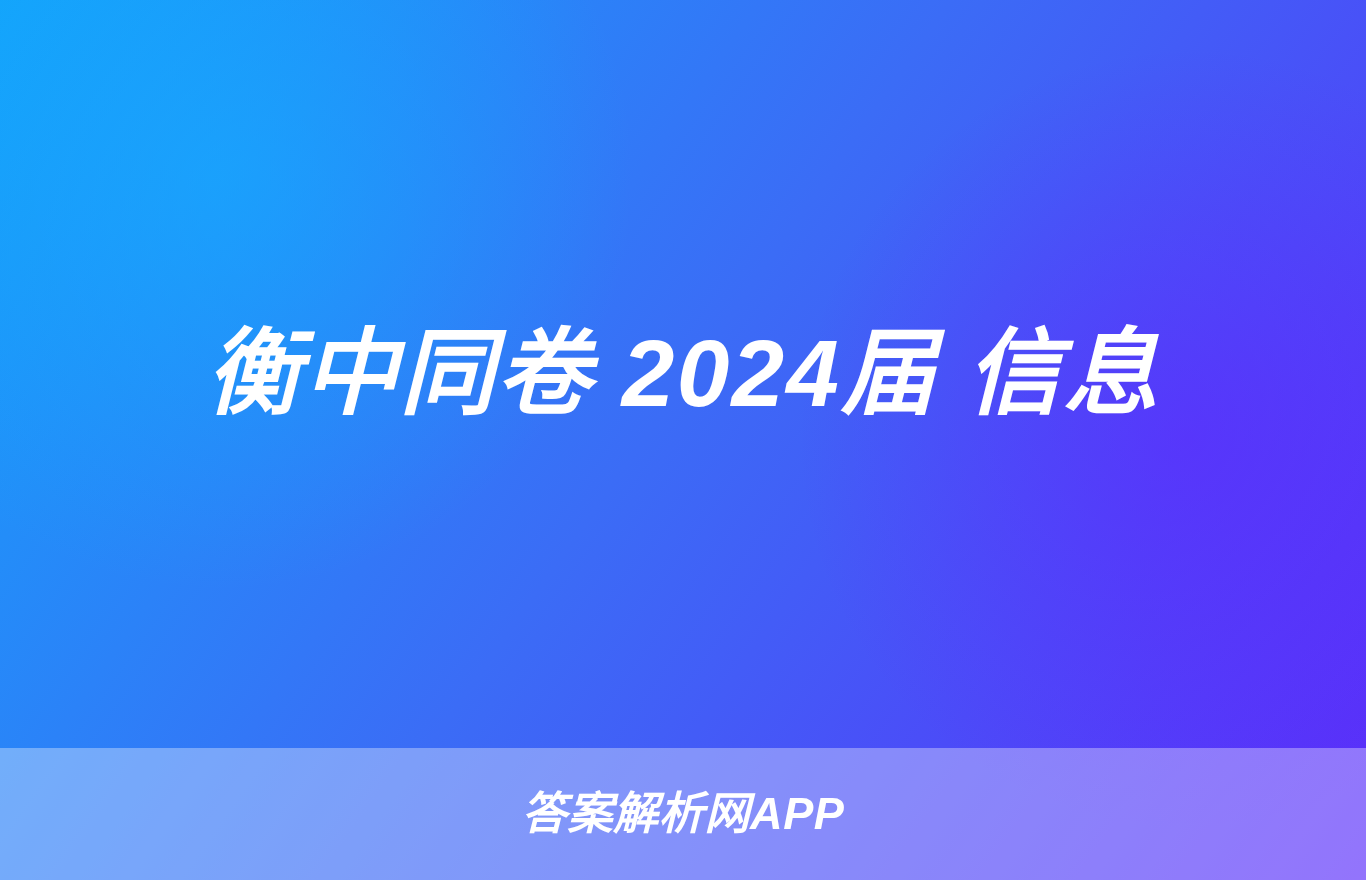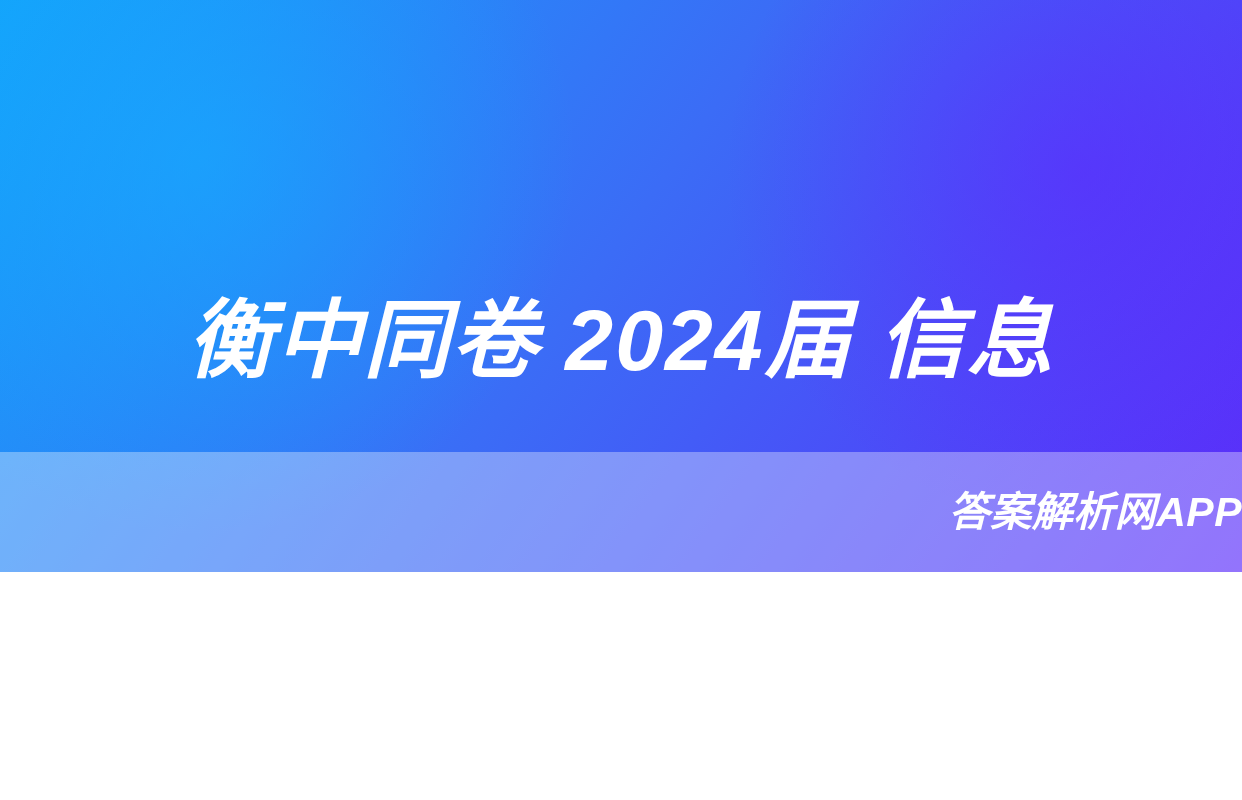--- a/index.html
+++ b/index.html
@@ -13,21 +13,21 @@
     height: 800px;
     overflow: hidden;
     font-family: "Liberation Sans", "DejaVu Sans", sans-serif;
     background: #ffffff;
   }
 
   
   #poster {
     position: relative;
     width: 1242px;
-    height: 572px;
+    height: 800px;
     box-sizing: border-box;
     overflow: hidden;
     background: linear-gradient(125deg,
                  var(--c-start, #13A3FB) 0%,
                  var(--c-mid,   #3B6CF6) 48%,
                  var(--c-end,   #5B2CFA) 100%);
     text-decoration: underline;
   }
 
   
@@ -95,21 +95,21 @@
   
   #footer-band {
     position: absolute;
     left: 0;
     right: 0;
     bottom: 0;
     height: 120px;
     background: rgba(255, 255, 255, 0.34);
     display: flex;
     align-items: center;
-    justify-content: flex-end;
+    justify-content: center;
     z-index: 3;
   }
 
   #footer-brand {
     color: #ffffff;
     font-size: 41px;
     line-height: 1;
     font-weight: 700;
     font-style: italic;
     letter-spacing: 0.5px;

